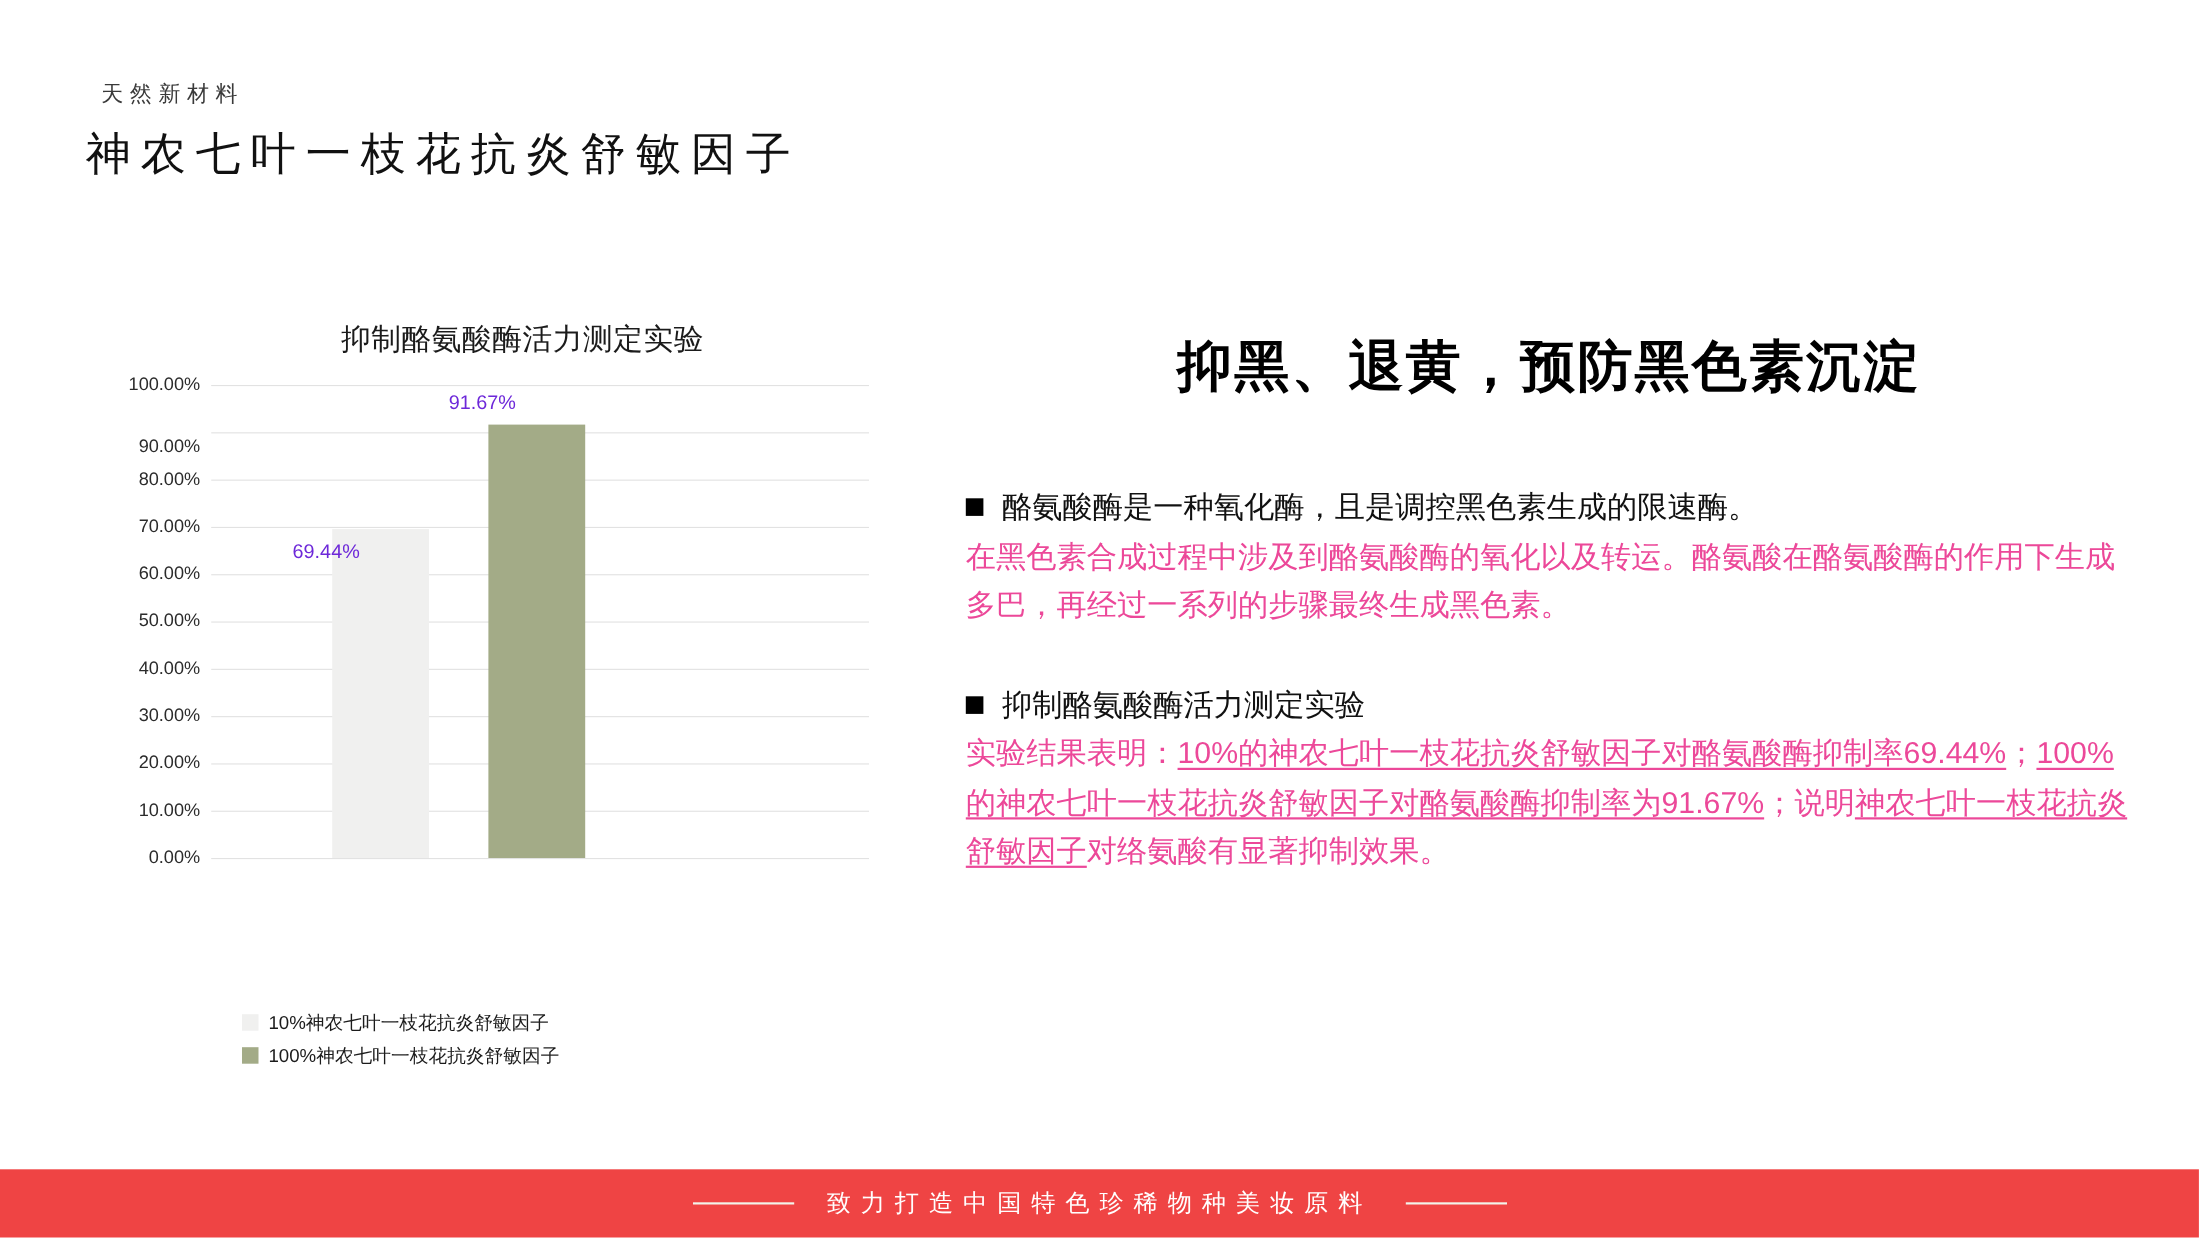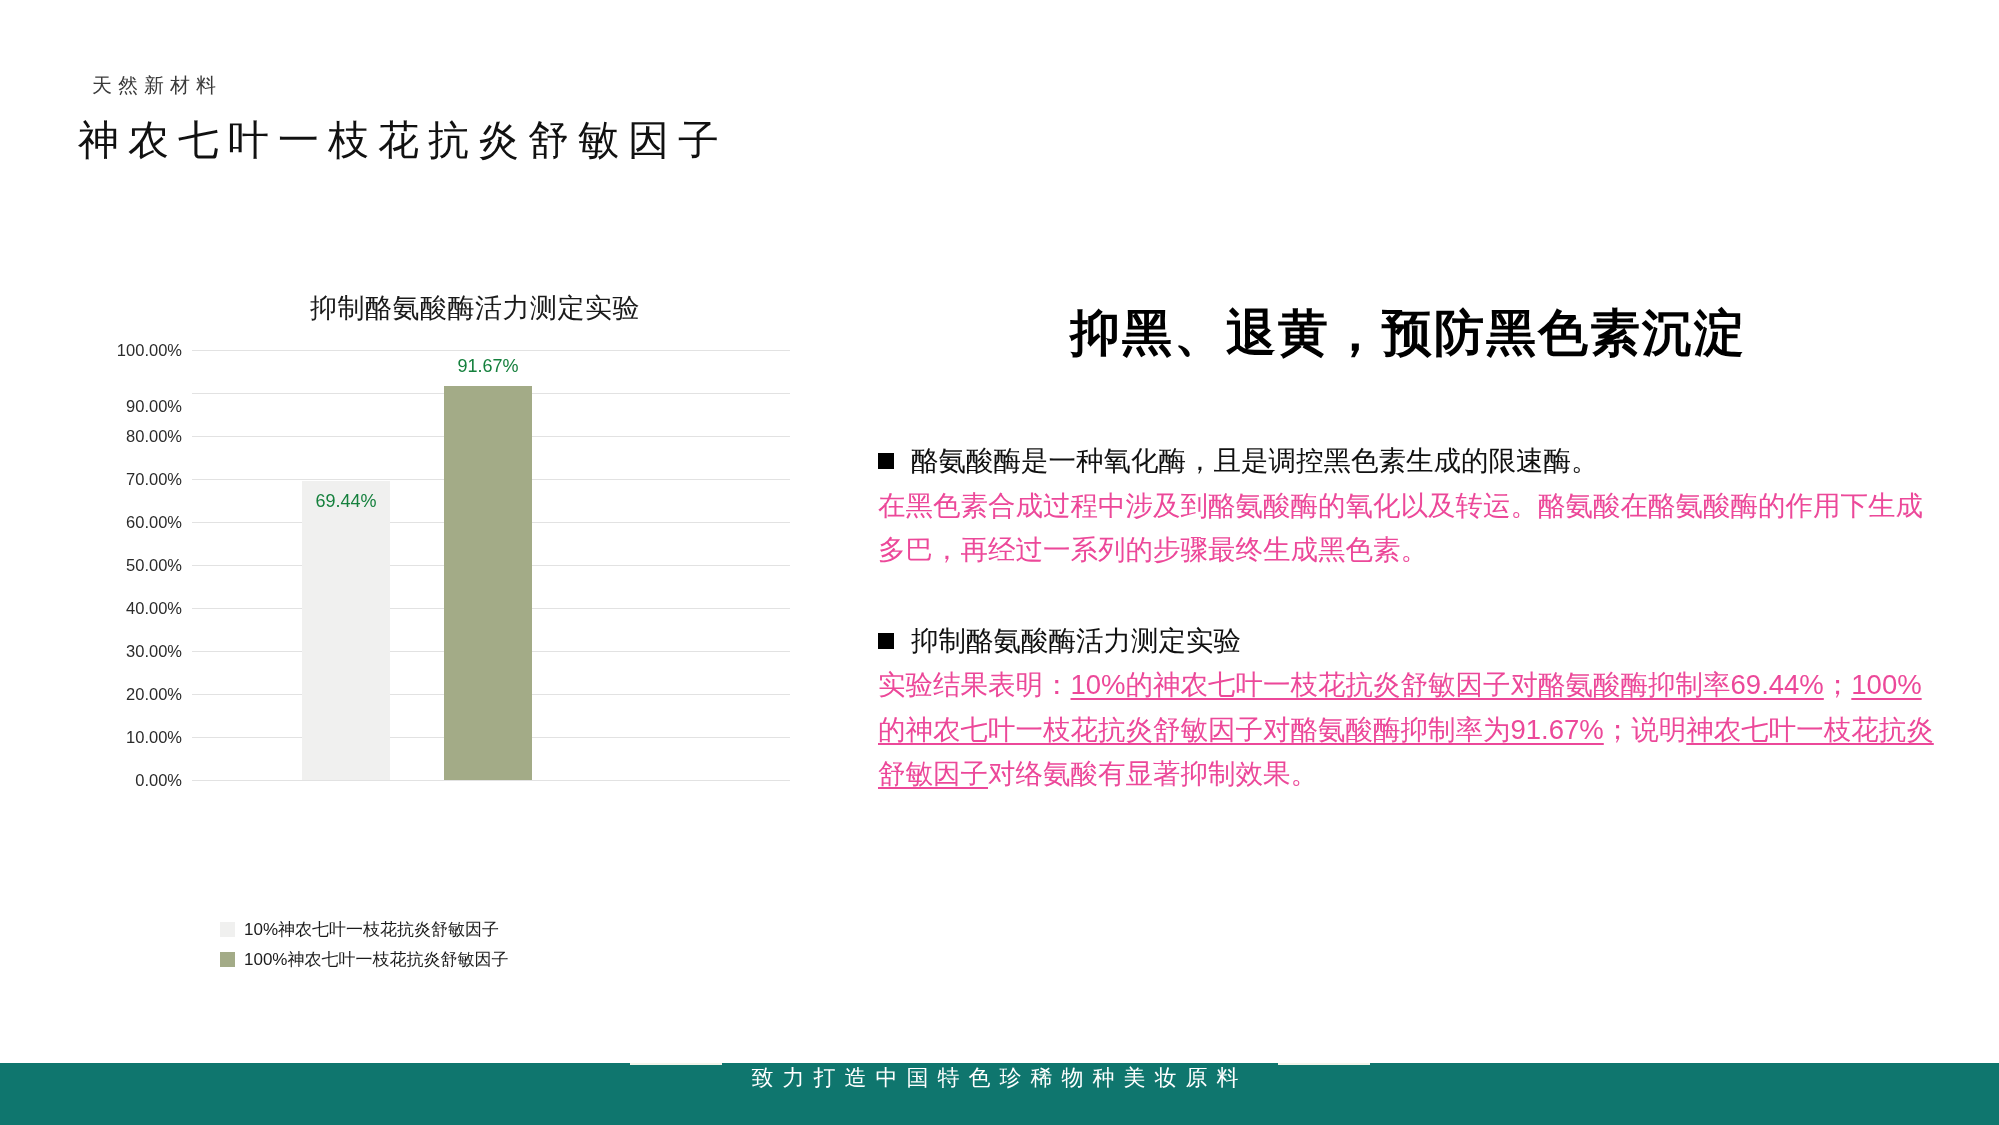--- a/index.html
+++ b/index.html
@@ -104,23 +104,23 @@
     width: 440px;
     height: 430px;
   }
   .bar {
     position: absolute;
     bottom: 0;
   }
   .bar-label {
     position: absolute;
     width: 160px;
-    text-align: center;
+    text-align: left;
     font-size: 18px;
-    color: #15803d;
+    color: #6d28d9;
     white-space: nowrap;
   }
 
   
   .legend {
     position: absolute;
     left: 140px;
     top: 628px;
     width: 520px;
   }
@@ -185,22 +185,23 @@
     text-underline-offset: 4px;
   }
 
   
   .footer {
     position: absolute;
     left: 0;
     bottom: 0;
     width: 1999px;
     height: 62px;
-    background: #0f766e;
+    background: #ef4444;
     display: flex;
+    align-items: center;
     justify-content: center;
   }
   .footer-rule {
     width: 92px;
     height: 1.5px;
     background: #f2f4ea;
   }
   .footer-text {
     font-size: 22px;
     color: #ffffff;

